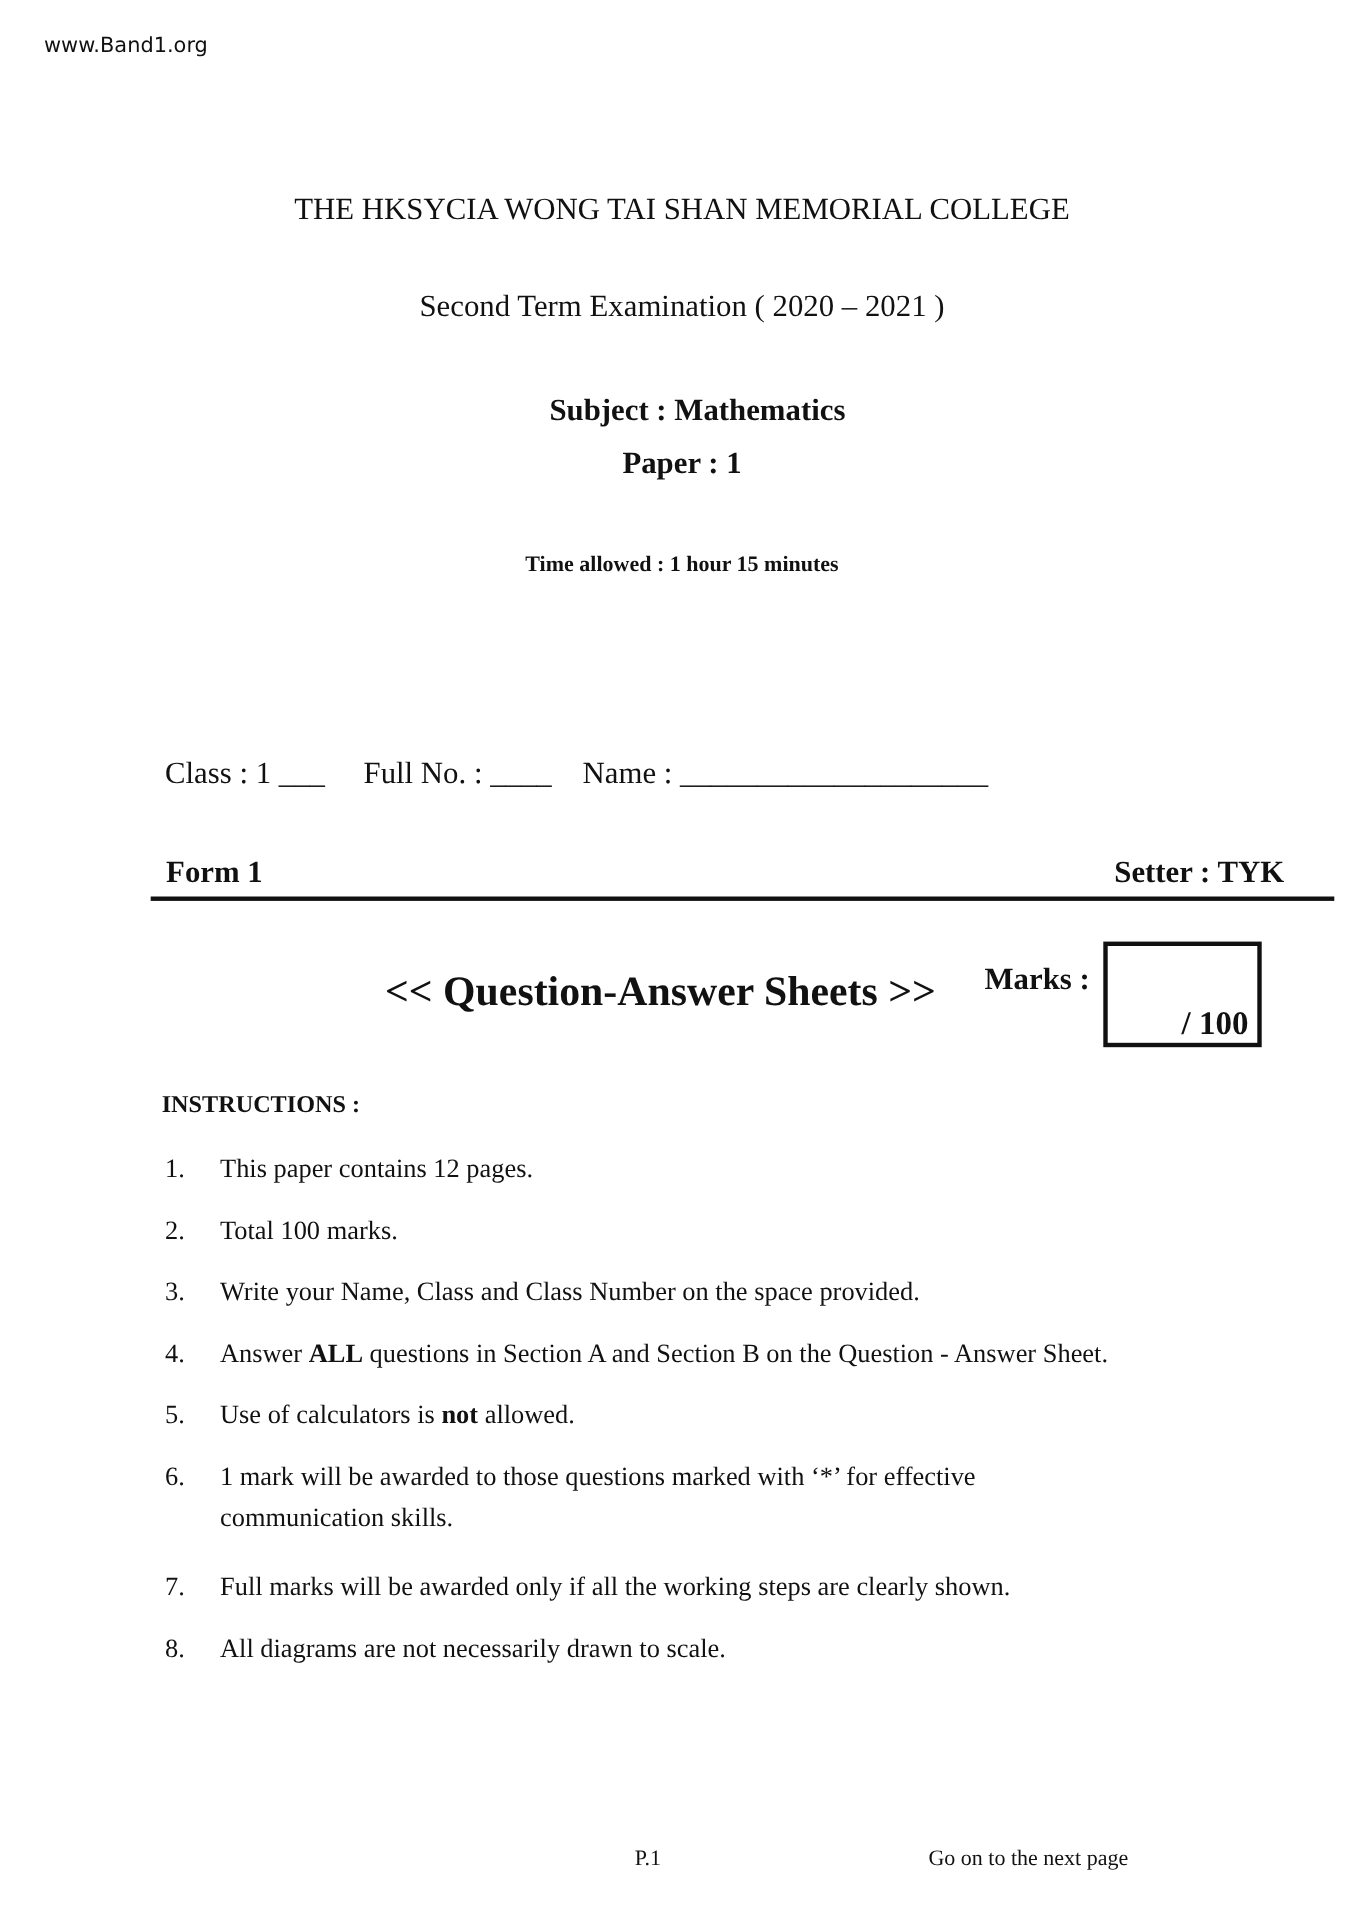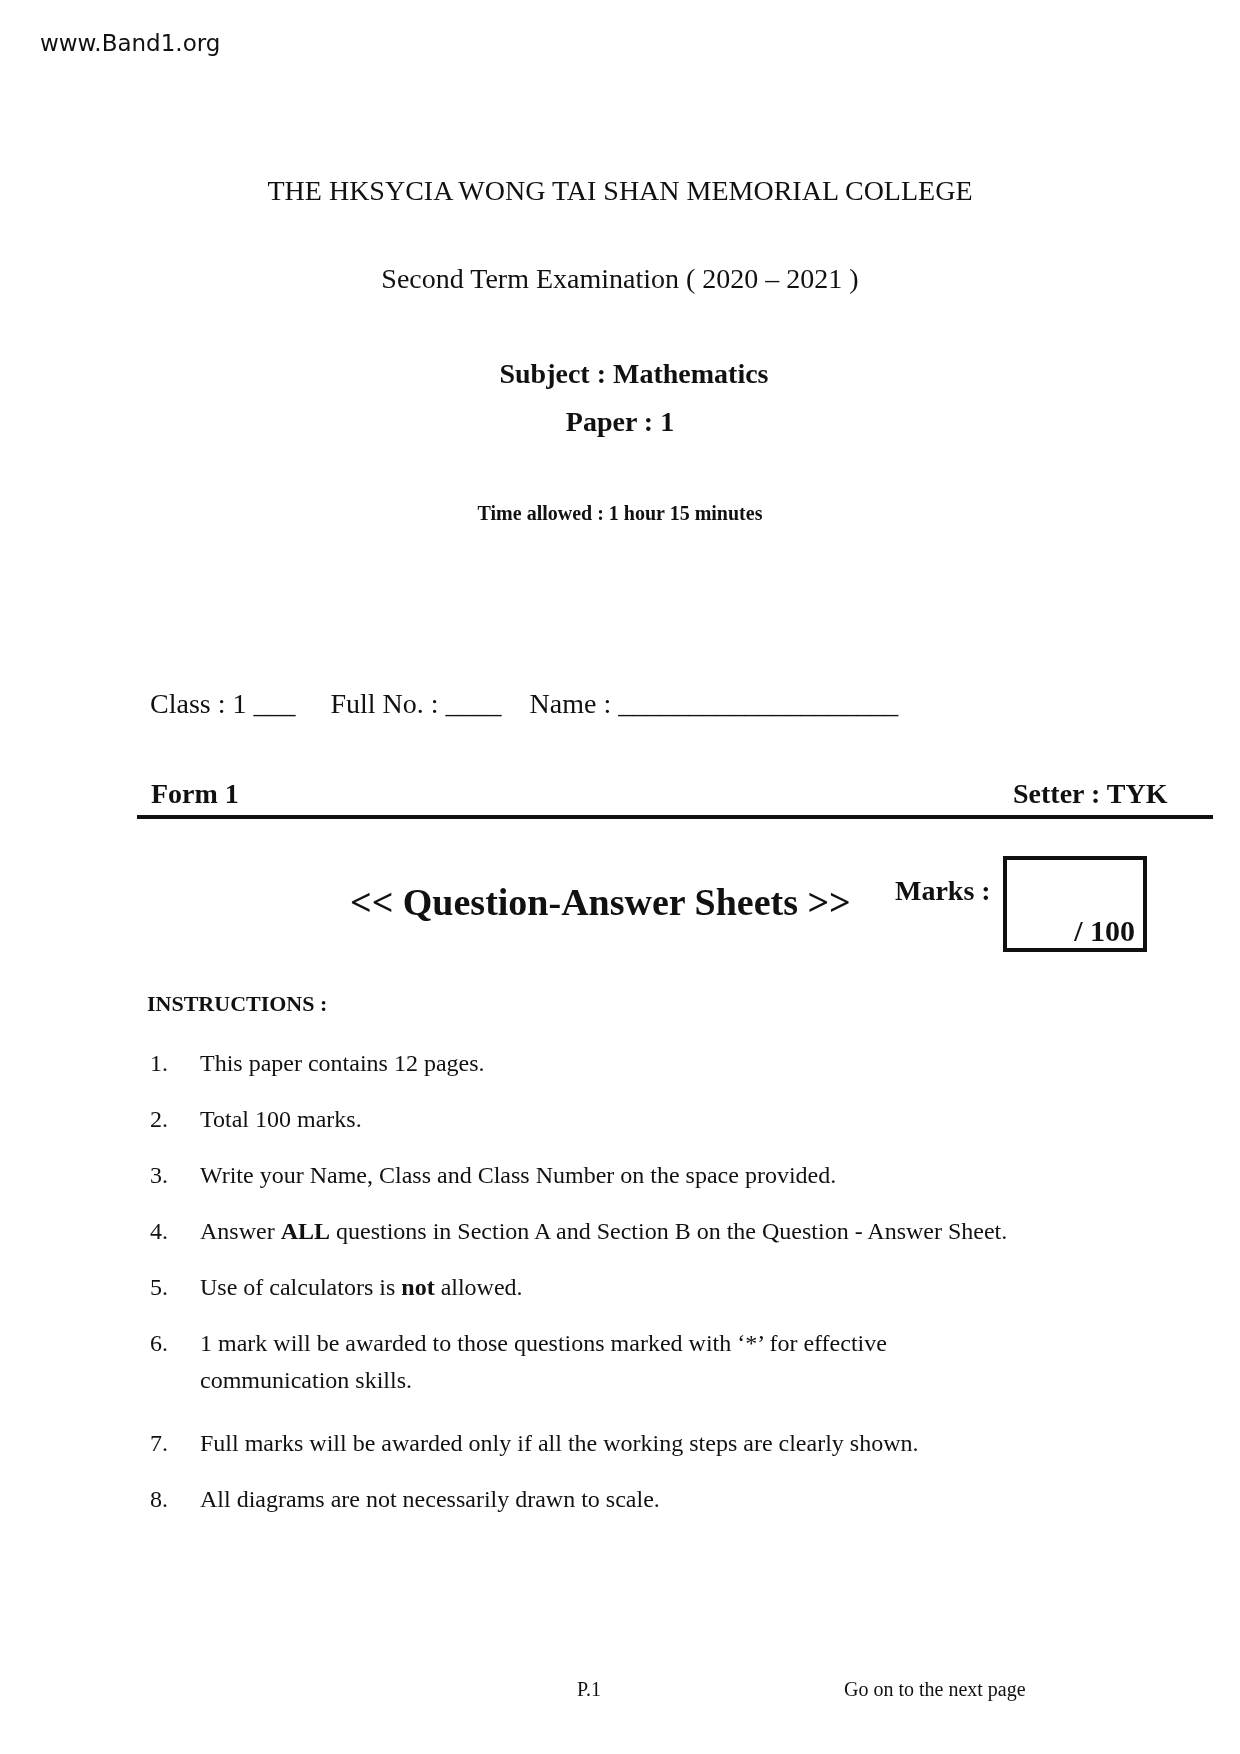--- a/index.html
+++ b/index.html
@@ -1,18 +1,18 @@
 <!DOCTYPE html>
 <html><head>
 <meta charset="utf-8">
 <style>
   html, body { margin: 0; padding: 0; background: #ffffff; }
   body { width: 1240px; height: 1754px; position: relative; overflow: hidden; color: #111; font-family: "Liberation Serif", serif; }
   .abs { position: absolute; }
-  .watermark { left: 40px; top: 30px; font-family: "DejaVu Sans", sans-serif; font-size: 23px; color: #111; }
+  .watermark { left: 40px; top: 30px; font-family: "DejaVu Sans", sans-serif; font-size: 19px; color: #111; }
   .center { left: 0; width: 1240px; text-align: center; }
   .school { top: 175px; font-size: 28px; }
   .exam { top: 263px; font-size: 28px; }
   .subject { top: 358px; font-size: 28px; font-weight: bold; padding-left: 14px; }
   .paper { top: 406px; font-size: 28px; font-weight: bold; }
   .time { top: 502px; font-size: 20px; font-weight: bold; }
   .fields { left: 150px; top: 688px; font-size: 28px; white-space: pre; }
   .fields span { margin-right: 0; }
   .form { left: 151px; top: 778px; font-size: 28px; font-weight: bold; }
   .setter { left: 1013px; top: 778px; font-size: 28px; font-weight: bold; }

